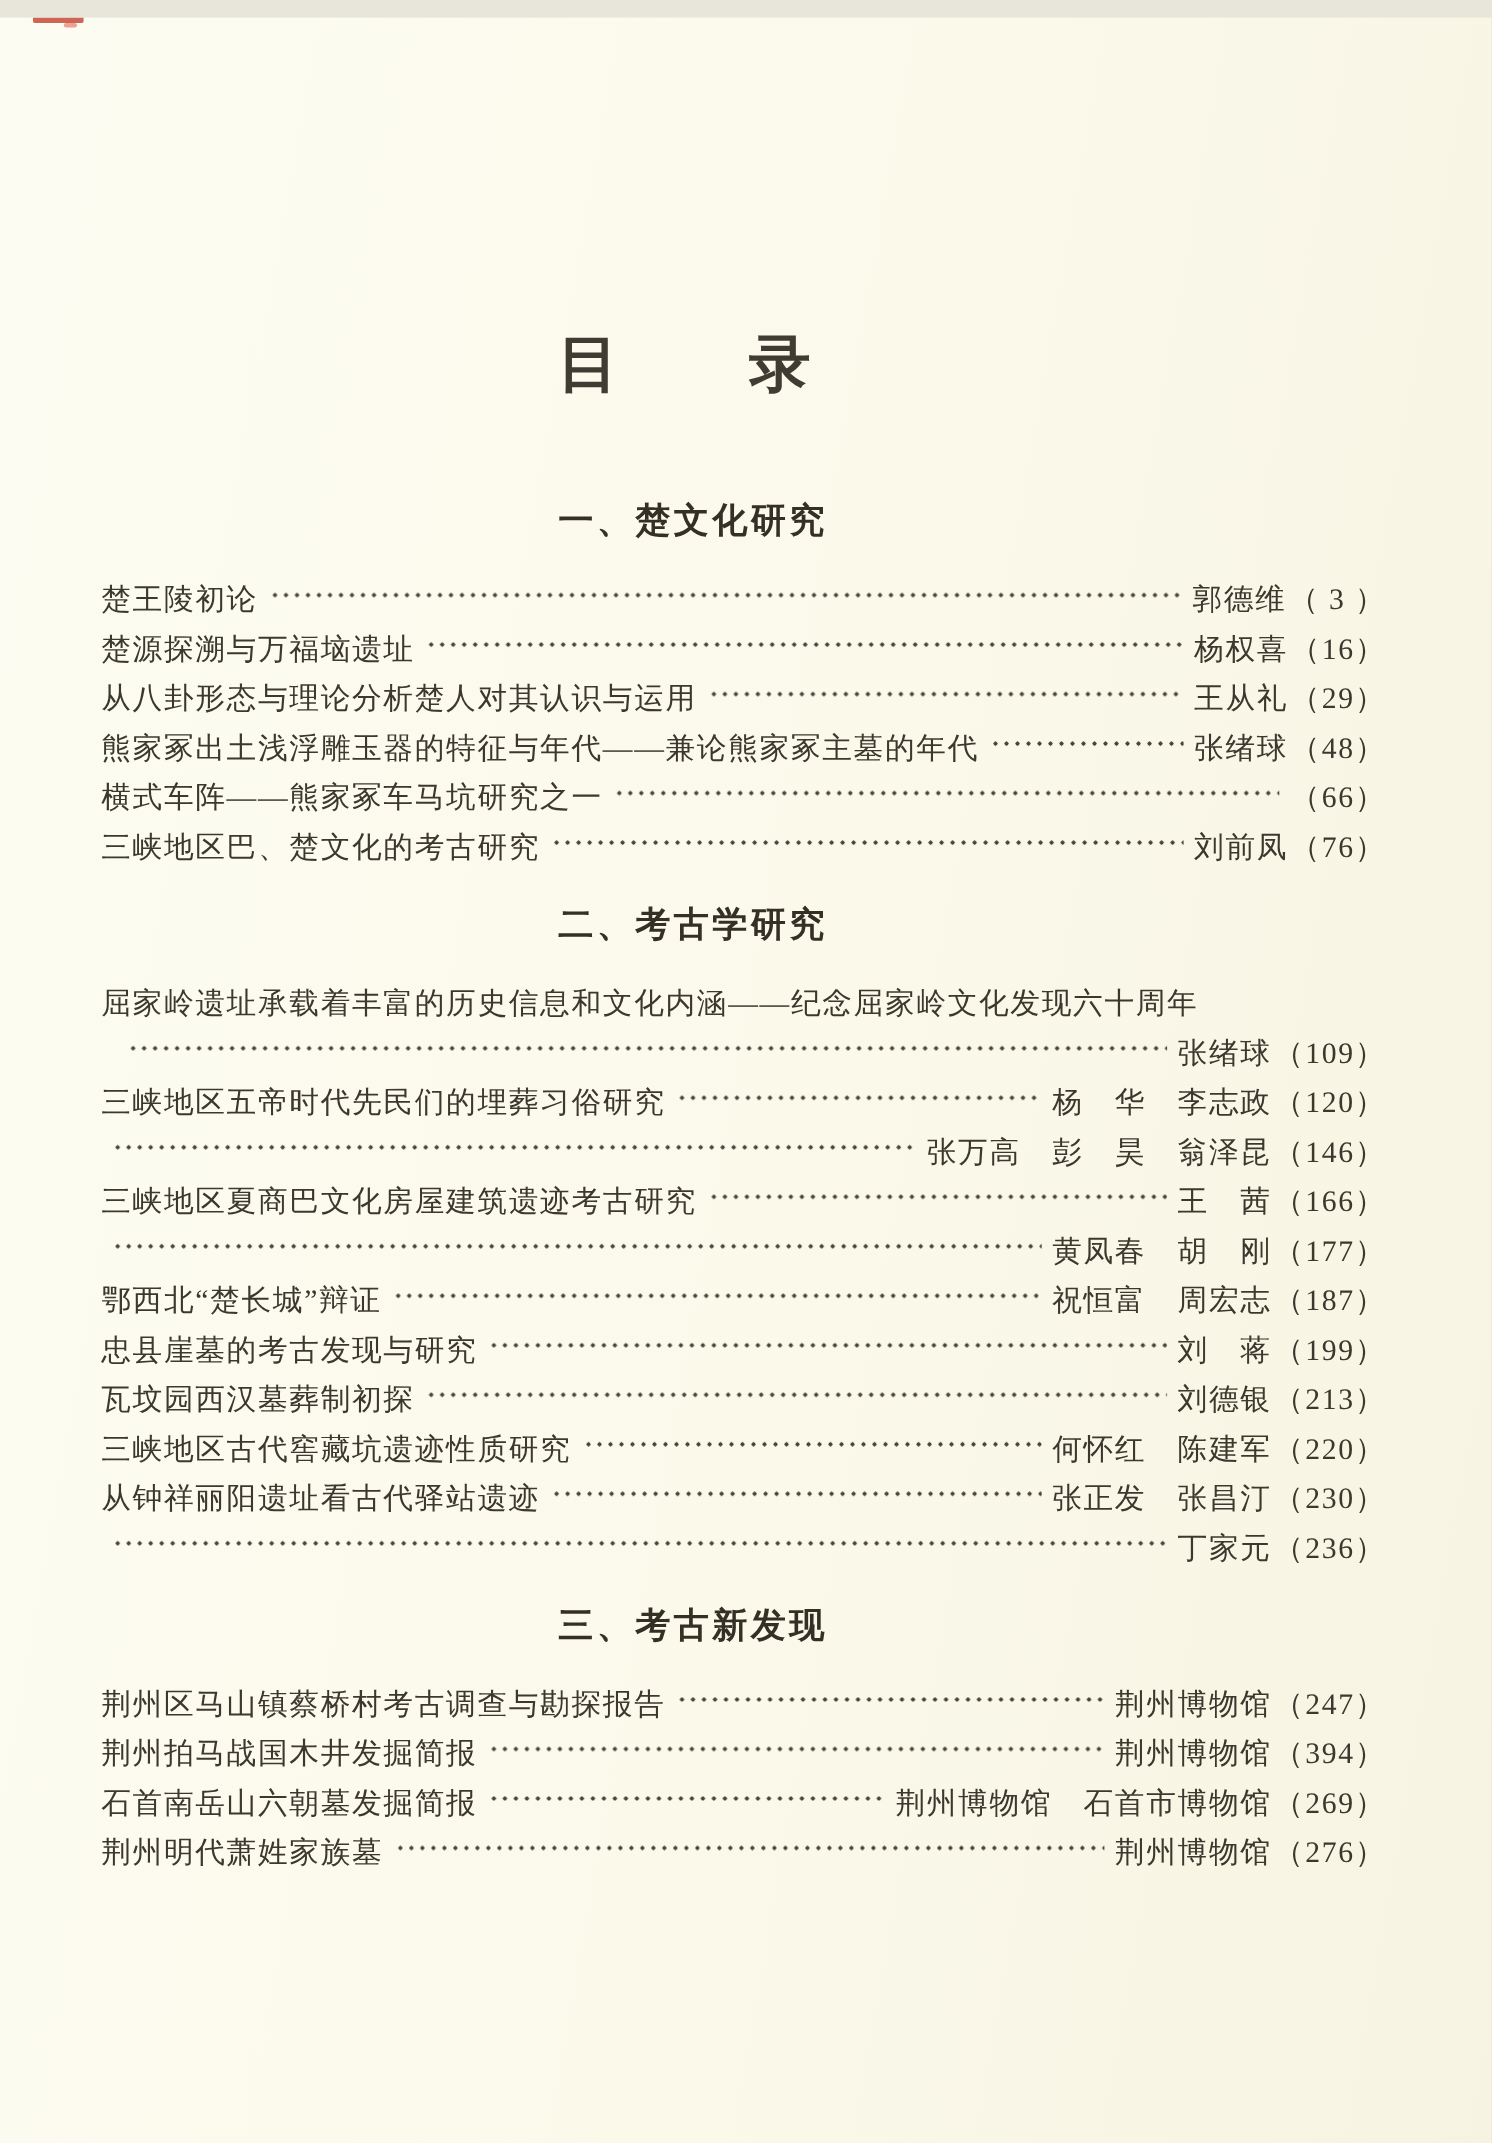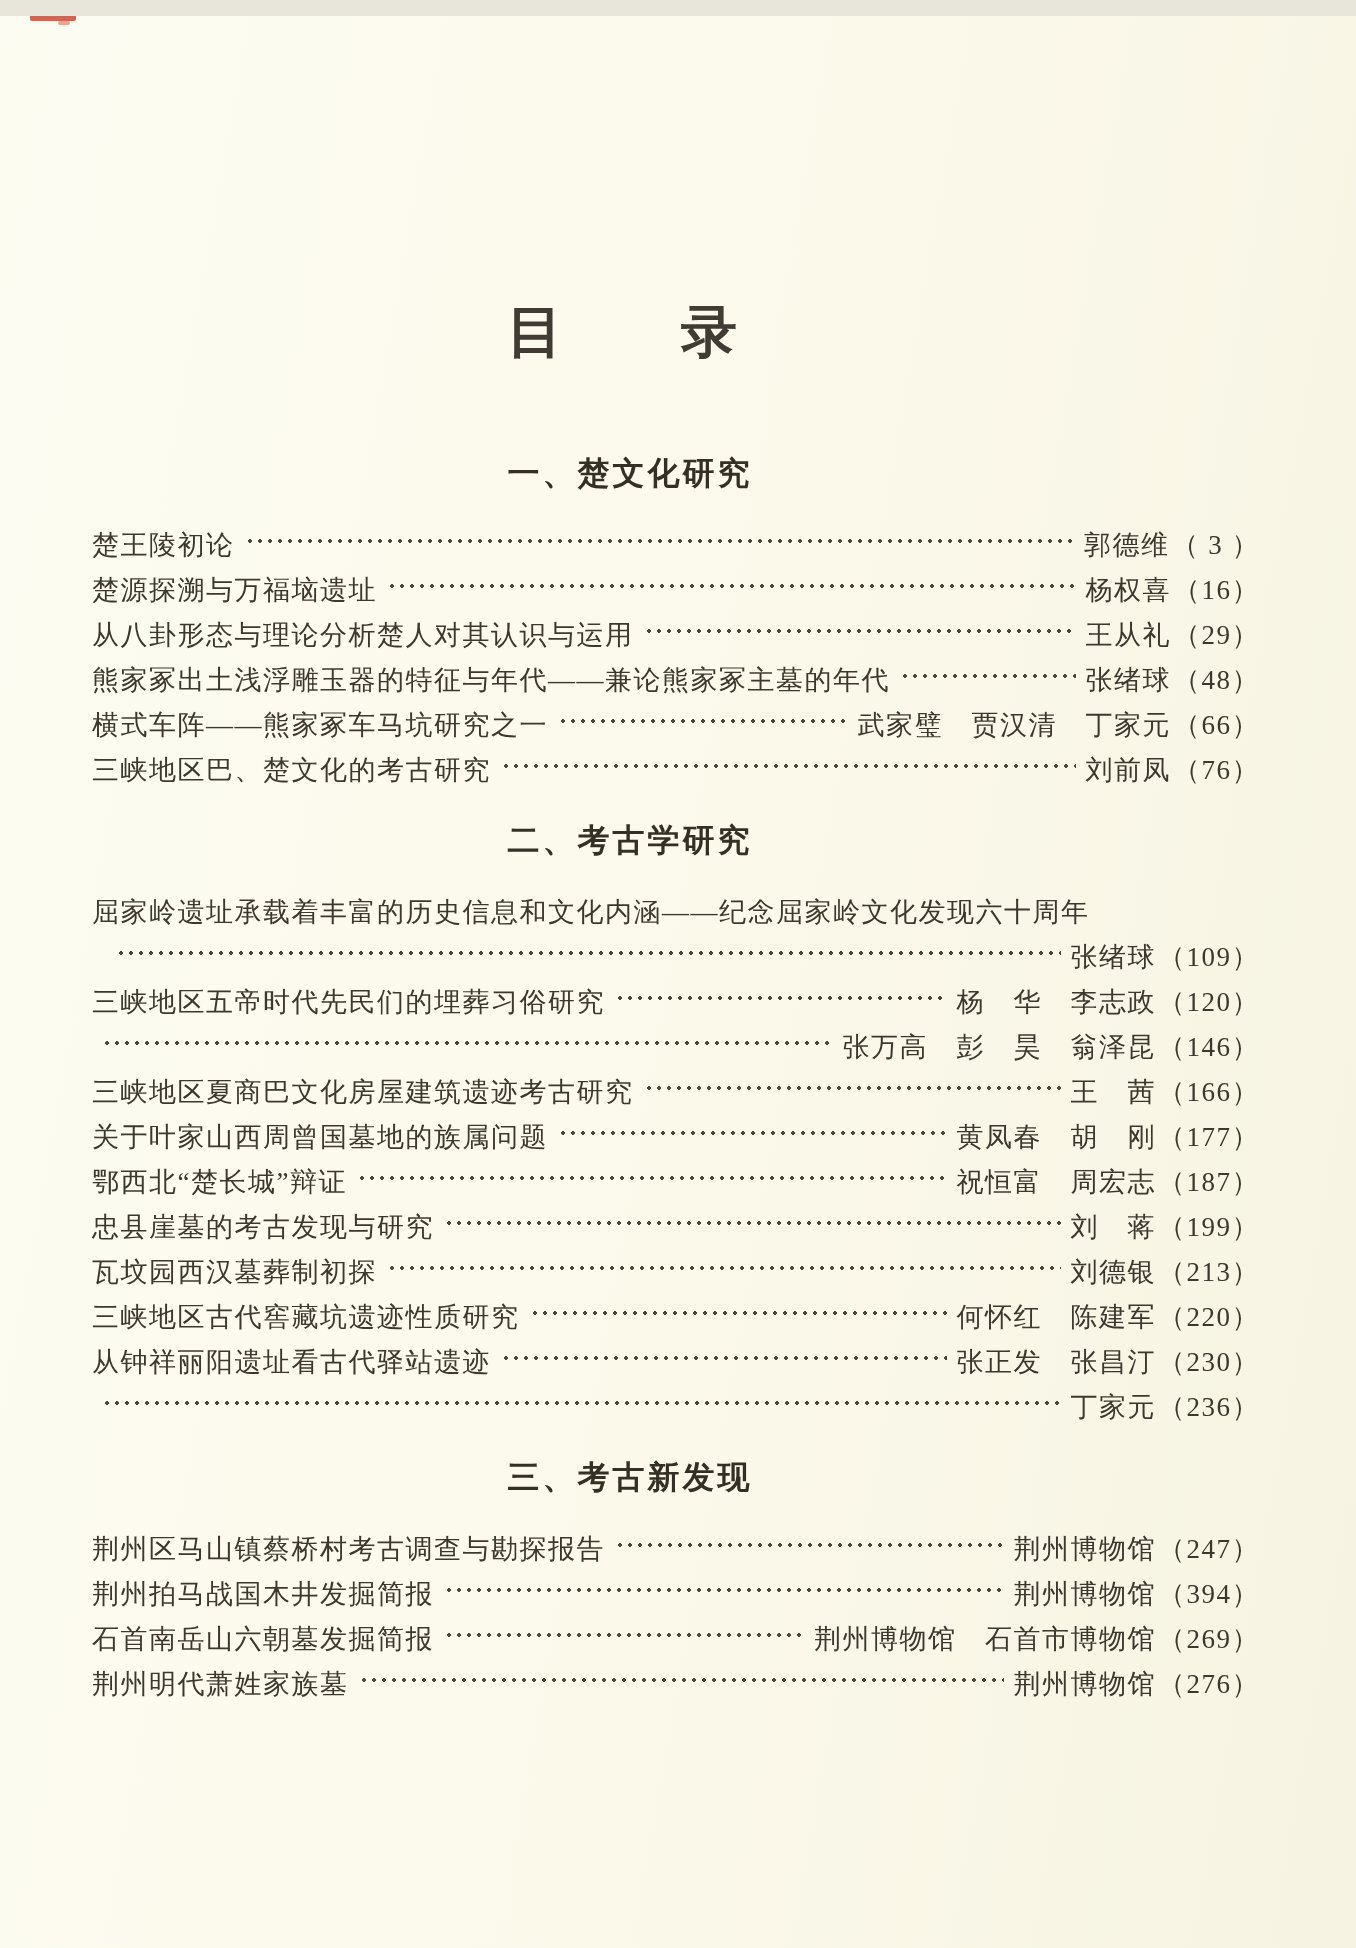--- a/index.html
+++ b/index.html
@@ -102,21 +102,20 @@
           </div>
           <div class="row">
             <span class="t">熊家冢出土浅浮雕玉器的特征与年代——兼论熊家冢主墓的年代</span>
             <span class="leader"></span>
             <span class="authors">张绪球</span>
             <span class="pg">（48）</span>
           </div>
           <div class="row">
             <span class="t">横式车阵——熊家冢车马坑研究之一</span>
             <span class="leader"></span>
-            <span class="authors">武家璧　贾汉清　丁家元</span>
             <span class="pg">（66）</span>
           </div>
           <div class="row">
             <span class="t">三峡地区巴、楚文化的考古研究</span>
             <span class="leader"></span>
             <span class="authors">刘前凤</span>
             <span class="pg">（76）</span>
           </div>
         </div>
       </section>
@@ -143,21 +142,20 @@
             <span class="authors">张万高　彭　昊　翁泽昆</span>
             <span class="pg">（146）</span>
           </div>
           <div class="row">
             <span class="t">三峡地区夏商巴文化房屋建筑遗迹考古研究</span>
             <span class="leader"></span>
             <span class="authors">王　茜</span>
             <span class="pg">（166）</span>
           </div>
           <div class="row">
-            <span class="t">关于叶家山西周曾国墓地的族属问题</span>
             <span class="leader"></span>
             <span class="authors">黄凤春　胡　刚</span>
             <span class="pg">（177）</span>
           </div>
           <div class="row">
             <span class="t">鄂西北“楚长城”辩证</span>
             <span class="leader"></span>
             <span class="authors">祝恒富　周宏志</span>
             <span class="pg">（187）</span>
           </div>

